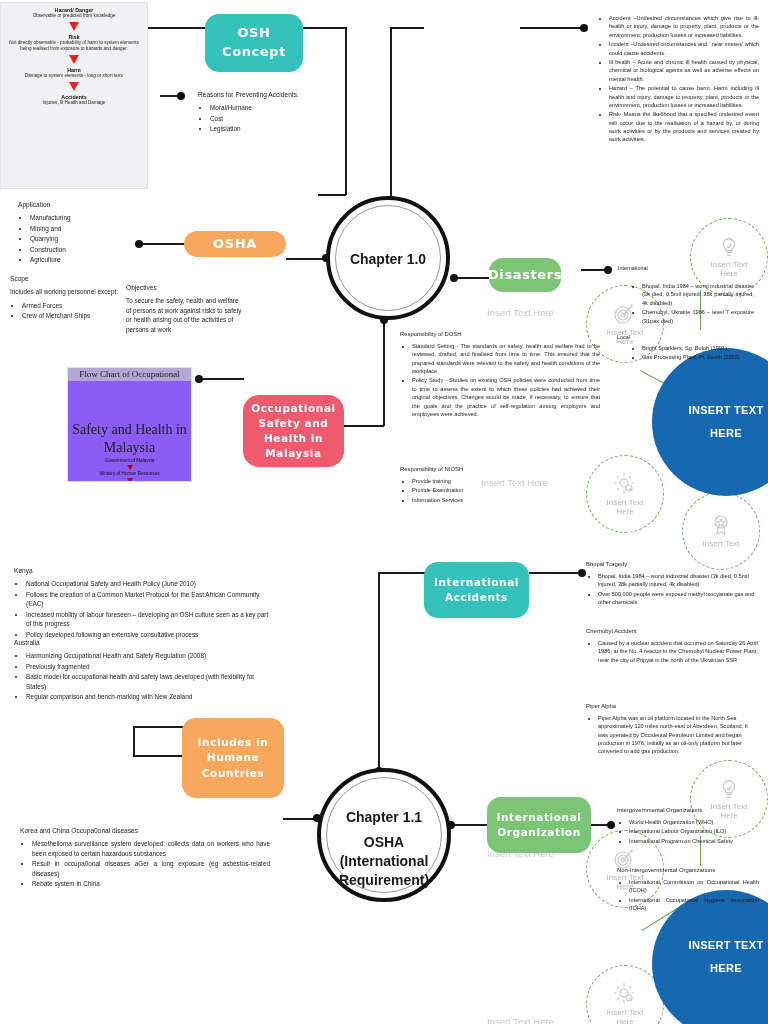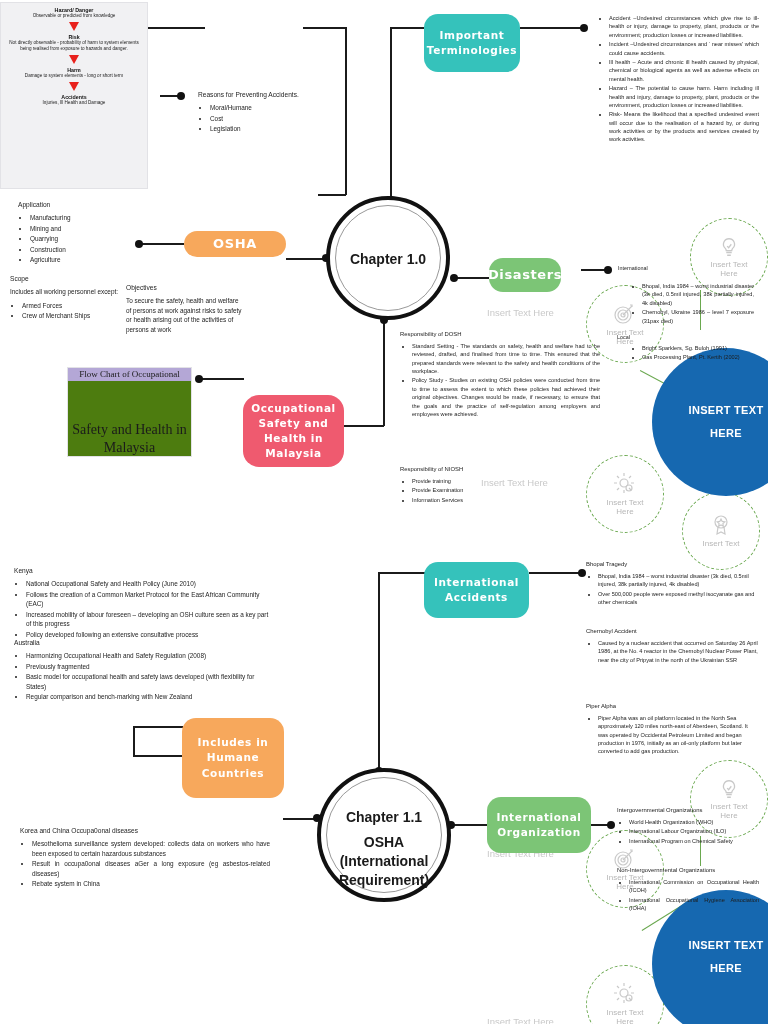--- a/index.html
+++ b/index.html
@@ -208,36 +208,36 @@
     <div class="hz-arrow"></div>
     <div class="hz-title">Accidents</div>
     <div class="hz-sub">Injuries, Ill Health and Damage</div>
   </div>
 
   <div class="ln lnh" style="left:148px; top:27px; width:57px;"></div>
   <div class="ln lnh" style="left:303px; top:27px; width:43px;"></div>
   <div class="ln lnv" style="left:345px; top:27px; height:168px;"></div>
   <div class="ln lnh" style="left:318px; top:194px; width:28px;"></div>
 
+  <div class="node" style="left:205px; top:14px; width:98px; height:58px; background:#35c2bb;">
+    <span class="c1">OSH</span>
+    <span class="c1">Concept</span>
+  </div>
 
   <div class="txt big" style="left:198px; top:90px; width:130px;">
     <span class="hd">Reasons for Preventing Accidents.</span>
     <ul>
       <li>Moral/Humane</li>
       <li>Cost</li>
       <li>Legislation</li>
     </ul>
   </div>
   <div class="dot" style="left:177px; top:92px;"></div>
   <div class="ln lnh" style="left:160px; top:95px; width:22px;"></div>
 
-  <div class="node" style="left:424px; top:14px; width:96px; height:58px; background:#35c2bb;">
-    <span class="c2">Important</span>
-    <span class="c2">Terminologies</span>
-  </div>
   <div class="ln lnh" style="left:520px; top:27px; width:62px;"></div>
   <div class="dot" style="left:580px; top:24px;"></div>
   <div class="ln lnv" style="left:390px; top:27px; height:172px;"></div>
   <div class="ln lnh" style="left:390px; top:27px; width:34px;"></div>
   <div class="dot" style="left:387px; top:196px;"></div>
 
   <div class="txt j" style="left:597px; top:12px; width:162px;">
     <ul>
       <li>Accident –Undesired circumstances which give rise to ill-health or injury, damage to property, plant, products or the environment; production losses or increased liabilities.</li>
       <li>Incident –Undesired circumstances and ‘ near misses’ which could cause accidents.</li>
@@ -291,21 +291,21 @@
   <div class="ln lnh" style="left:344px; top:425px; width:40px;"></div>
   <div class="node" style="left:243px; top:395px; width:101px; height:72px; background:#ef5a6f; border-radius:16px;">
     <span class="c2">Occupational</span>
     <span class="c2">Safety and</span>
     <span class="c2">Health in</span>
     <span class="c2">Malaysia</span>
   </div>
   <div class="ln lnh" style="left:200px; top:378px; width:44px;"></div>
   <div class="dot" style="left:195px; top:375px;"></div>
 
-  <div class="imgbox" style="left:67px; top:367px; width:125px; height:90px; background:#4d7c0f;">
+  <div class="imgbox" style="left:67px; top:367px; width:125px; height:115px; background:#8b5cf6;">
     <div class="flow-title">Flow Chart of Occupational</div>
     <div class="flow-title2">Safety and Health in Malaysia</div>
     <div class="flow-item">Government of Malaysia</div>
     <div class="arrow-dn"></div>
     <div class="flow-item">Ministry of Human Resources</div>
     <div class="arrow-dn"></div>
     <div class="flow-item">Department of Occupational Safety and Health (DOSH)</div>
     <div style="display:flex; justify-content:space-around; margin-top:1px;">
       <div class="arrow-dn"></div>
       <div class="arrow-dn"></div>

